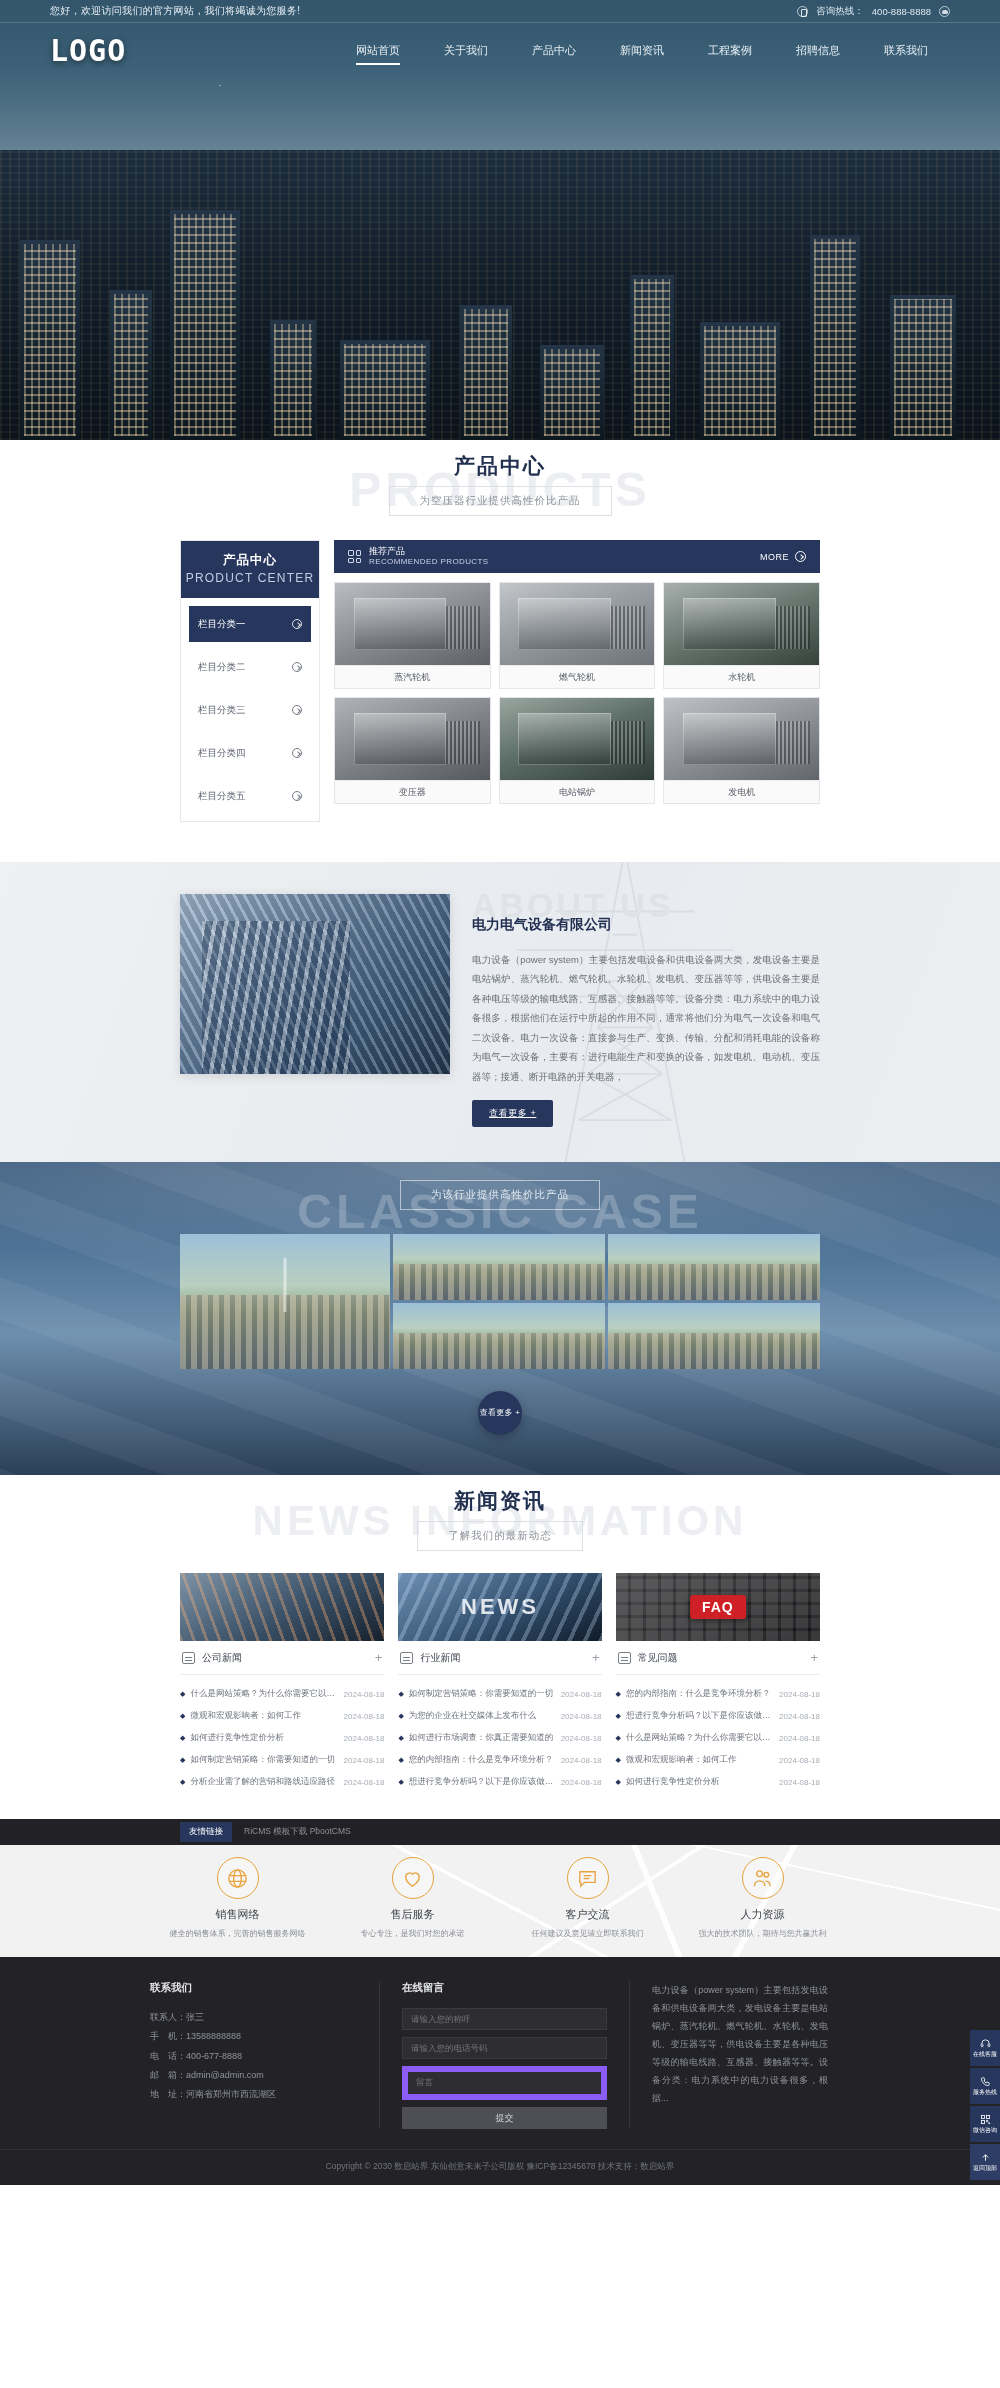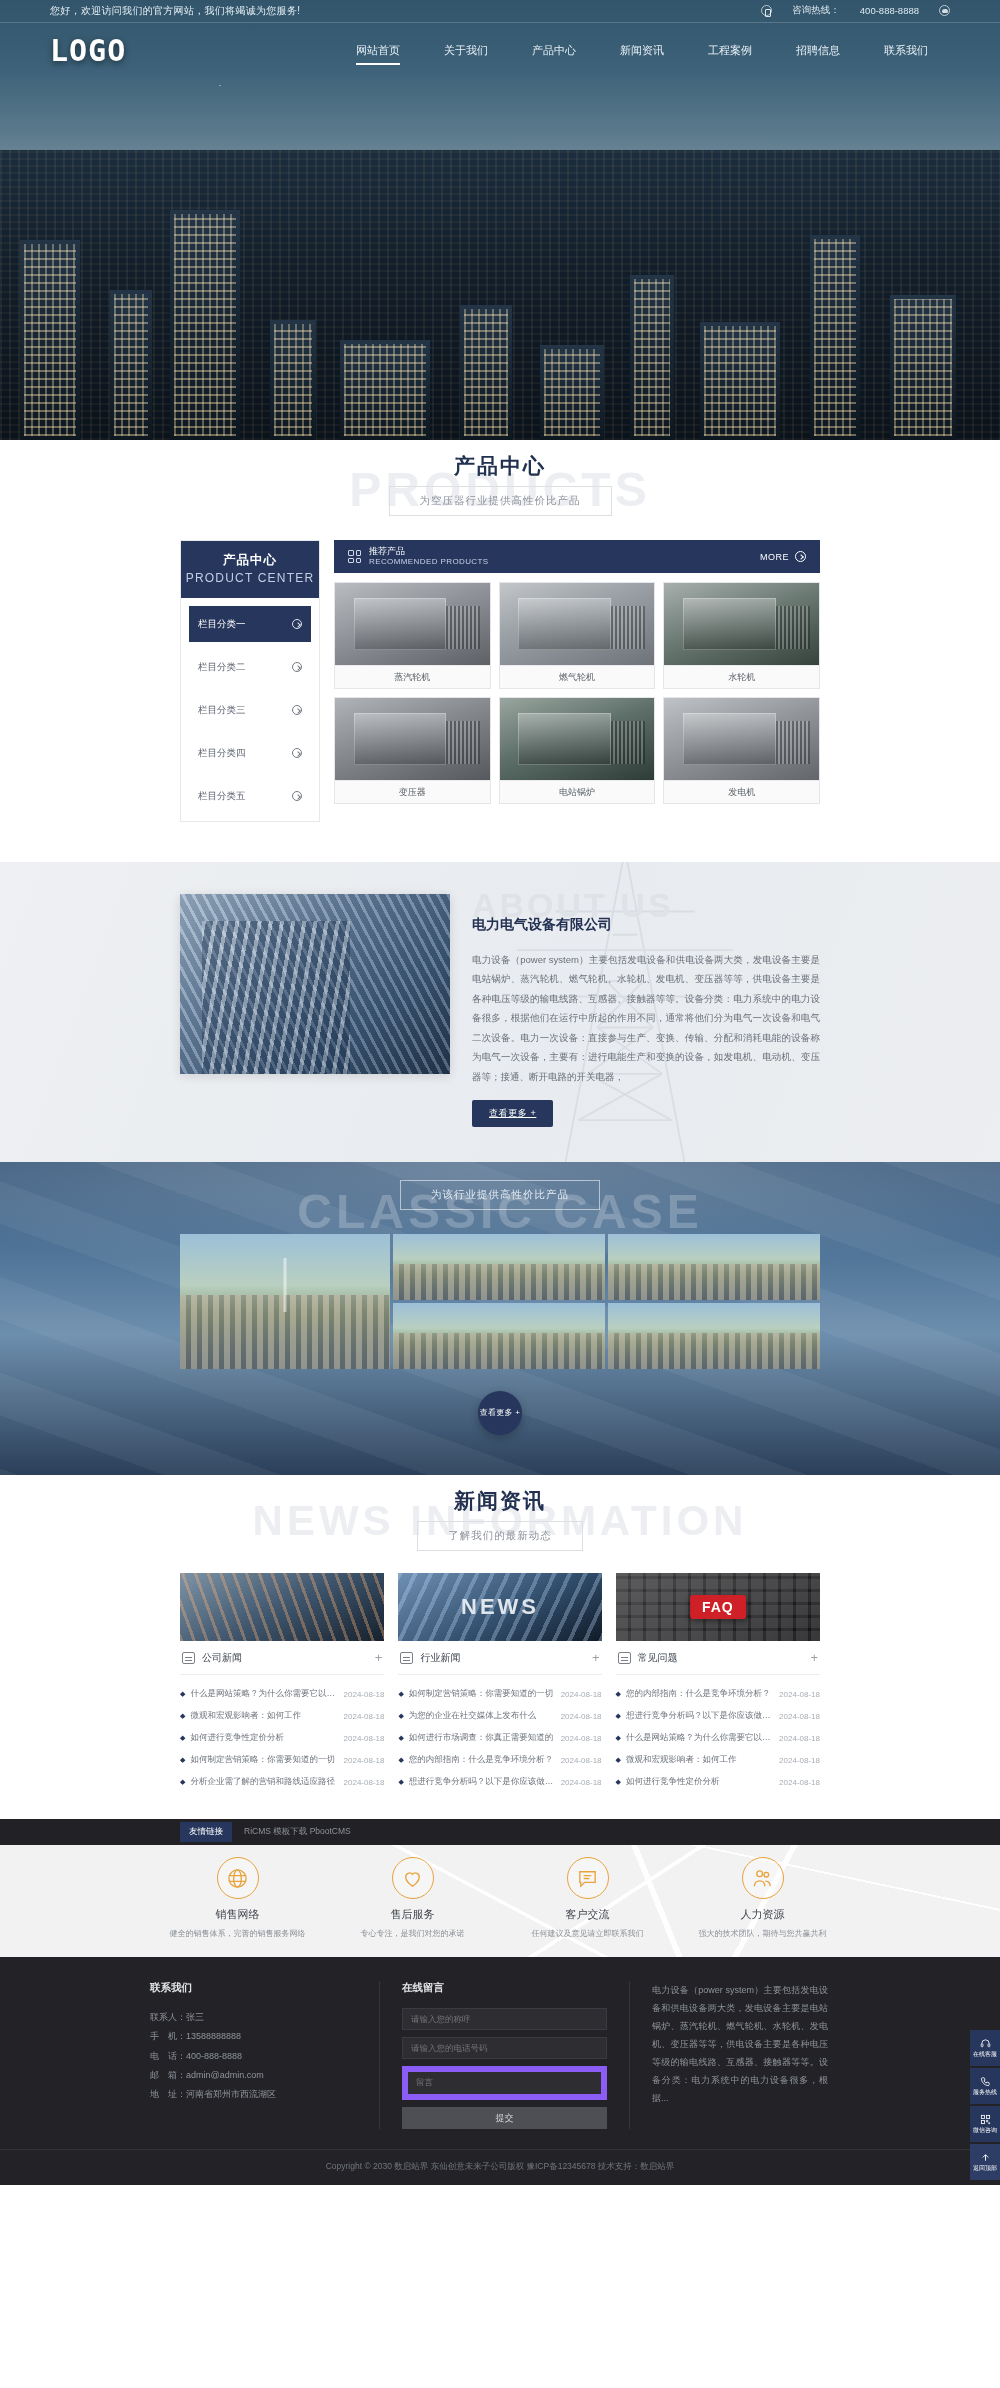--- a/index.html
+++ b/index.html
@@ -48,23 +48,23 @@
       repeating-linear-gradient(0deg, rgba(255,225,160,.40) 0 2px, transparent 2px 8px),
       repeating-linear-gradient(90deg, rgba(255,225,160,.35) 0 2px, transparent 2px 7px);
     mix-blend-mode:screen;
   }
 
   .topbar {
     position:relative; z-index:5; height:23px;
     border-bottom:1px solid rgba(255,255,255,.18);
     display:flex; align-items:center; justify-content:center;
   }
-  .topbar .inner{ width:900px; display:flex; align-items:flex-start; justify-content:space-between; }
+  .topbar .inner{ width:900px; display:flex; align-items:center; justify-content:space-between; }
   .topbar-text{ color:#e6eef4; font-size:10px; letter-spacing:.3px; }
-  .topbar-right{ display:flex; align-items:center; gap:20px; color:#dfe9f0; font-size:9.5px; }
+  .topbar-right{ display:flex; align-items:center; gap:8px; color:#dfe9f0; font-size:9.5px; }
   .topbar-right .tel{ color:#dfe9f0; }
   .ic-circle{
     width:11px; height:11px; border-radius:50%;
     border:1px solid rgba(255,255,255,.65); display:inline-block;
     position:relative;
   }
   .ic-circle.wx::after{ content:""; position:absolute; left:2px; top:3px; width:6px; height:4px;
     border-radius:3px 3px 2px 2px; background:rgba(255,255,255,.8); }
   .ic-circle.ph::after{ content:""; position:absolute; left:3px; top:2.5px; width:4px; height:6px;
     border:1px solid rgba(255,255,255,.85); border-radius:1px; }
@@ -716,21 +716,21 @@
       </div>
     </div>
   </div>
 
   <div class="footer">
     <div class="footer-inner">
       <div class="fcol c1">
         <div class="fh">联系我们</div>
         <div class="frow">联系人：张三</div>
         <div class="frow">手　机：13588888888</div>
-        <div class="frow">电　话：400-888-8888</div>
+        <div class="frow">电　话：400-677-8888</div>
         <div class="frow">邮　箱：admin@admin.com</div>
         <div class="frow">地　址：河南省郑州市西流湖区</div>
       </div>
 
       <div class="fcol c2">
         <div class="fh">在线留言</div>
         <input class="finput" placeholder="请输入您的称呼" style="">
         <input class="finput" placeholder="请输入您的电话号码" style="">
         <textarea class="ftextarea" placeholder="留言" style=""></textarea>
         <button class="fsubmit">提交</button>

